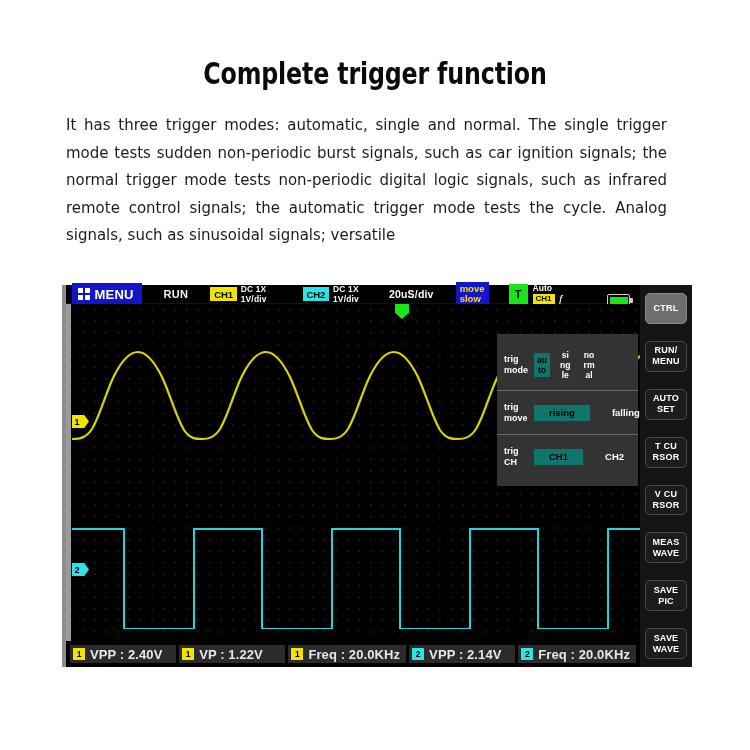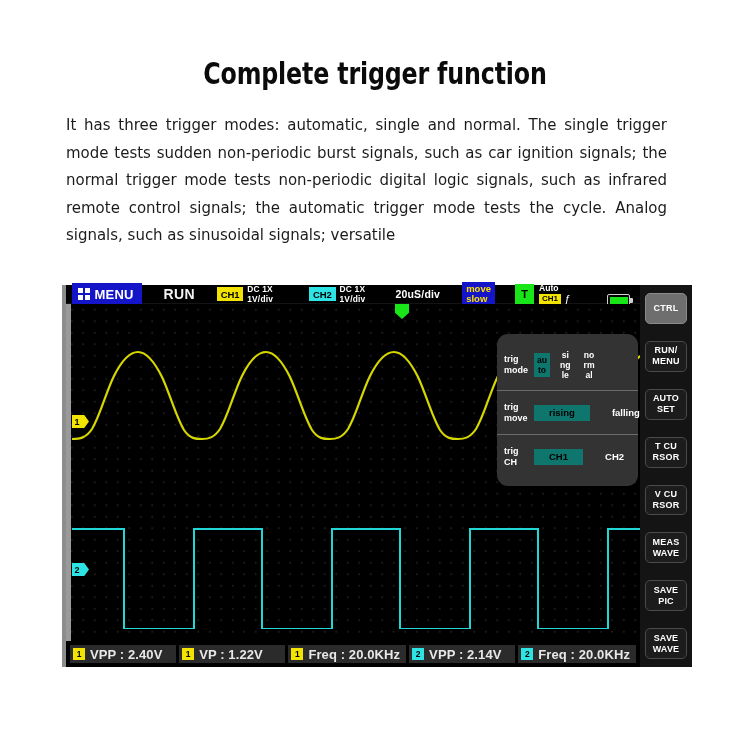--- a/index.html
+++ b/index.html
@@ -97,21 +97,21 @@
     display: grid;
     grid-template-columns: 5px 5px;
     grid-template-rows: 5px 5px;
     gap: 1.5px;
   }
   .grid-icon i { background: #ffffff; display: block; }
 
   .run-label {
     margin-left: 22px;
     color: #f2f2f2;
-    font-size: 14px;
+    font-size: 11px;
     font-weight: bold;
     letter-spacing: 0.3px;
   }
 
   .ch-group { display: flex; align-items: center; gap: 4px; }
   .ch-group.ch1 { margin-left: 22px; }
   .ch-group.ch2 { margin-left: 36px; }
 
   .ch-badge {
     font-size: 9.5px;
@@ -275,21 +275,20 @@
   }
 
   
   .trig-panel {
     position: absolute;
     right: 2px;
     top: 30px;
     width: 141px;
     background: #333333;
     padding: 6px 0 8px;
-    border-radius: 11px;
   }
   .trig-row {
     display: flex;
     align-items: center;
     padding: 8px 7px;
     min-height: 44px;
   }
   .trig-row + .trig-row { border-top: 1px solid #6a6a6a; }
   .trig-row-label {
     color: #ffffff;

